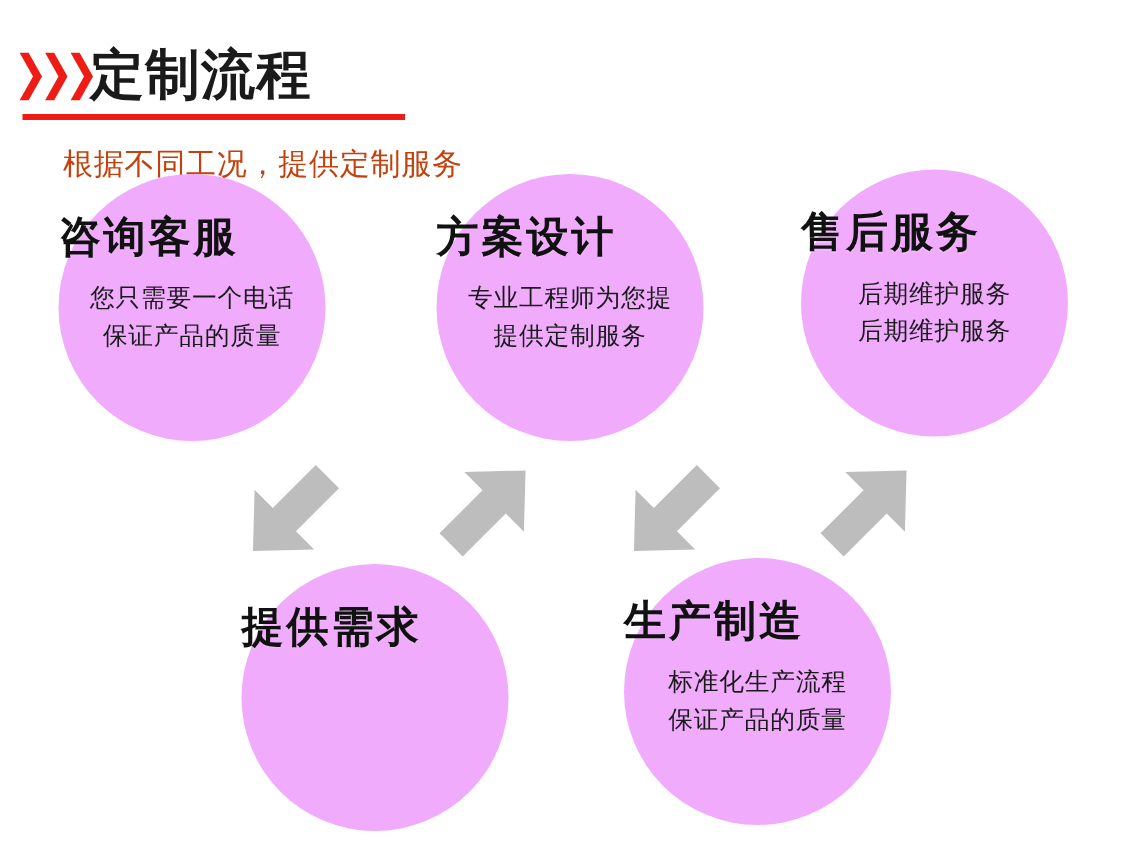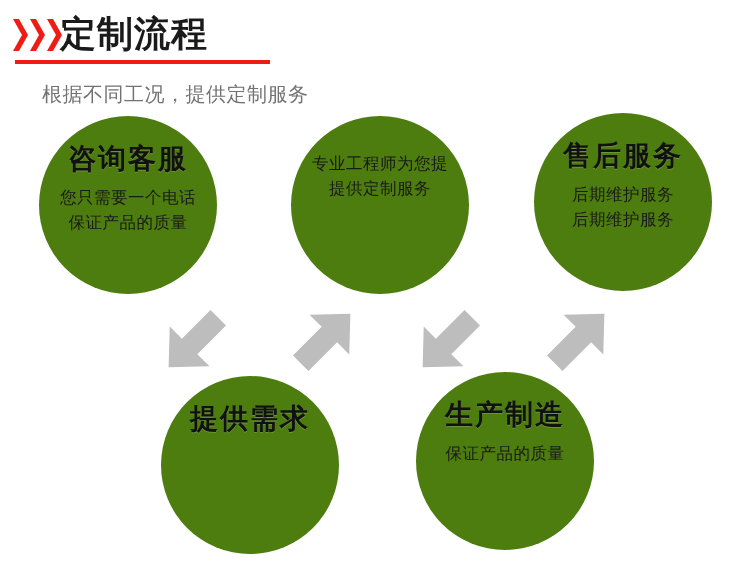--- a/index.html
+++ b/index.html
@@ -13,21 +13,21 @@
     height: 576px;
     background: #ffffff;
     overflow: hidden;
     font-family: "Liberation Sans", "DejaVu Sans", sans-serif;
   }
 
   
   .header {
     position: absolute;
     left: 0;
-    top: 0;
+    top: 16px;
     width: 608px;
     height: 115px;
   }
   .chevrons {
     position: absolute;
     left: 13px;
     top: 19px;
     display: flex;
     gap: 2px;
   }
@@ -52,53 +52,52 @@
     top: 60px;
     width: 255px;
     height: 4px;
     background: #ee1c15;
   }
   .subtitle {
     position: absolute;
     left: 42px;
     top: 80px;
     font-size: 20px;
-    color: #737373;
+    color: #c2410c;
     letter-spacing: 0.5px;
     line-height: 28px;
     white-space: nowrap;
   }
 
   
   .circle {
     position: absolute;
     width: 178px;
     height: 178px;
     border-radius: 50%;
-    background: #4d7c0f;
+    background: #f0abfc;
     display: flex;
     flex-direction: column;
-    align-items: center;
     justify-content: flex-start;
     box-sizing: border-box;
     padding-top: 26px;
   }
   .circle-title {
     font-family: "Liberation Serif", "DejaVu Serif", serif;
     font-size: 28px;
     font-weight: bold;
     color: #111111;
     letter-spacing: 2px;
     line-height: 34px;
     white-space: nowrap;
     text-shadow: 0 1px 0 rgba(255,255,255,0.18);
   }
   .circle-desc {
     margin-top: 10px;
-    font-family: Liberation Mono, monospace;
+    font-family: Liberation Serif, serif;
     font-size: 16.5px;
     color: #1a1a1a;
     line-height: 25px;
     text-align: center;
     letter-spacing: 0.5px;
     white-space: nowrap;
   }
 
   
   #circle-1 { left:  39px; top: 116px; }
@@ -144,20 +143,21 @@
 
   <div class="circle" id="circle-1">
     <div class="circle-title">咨询客服</div>
     <div class="circle-desc">
       <div>您只需要一个电话</div>
       <div>保证产品的质量</div>
     </div>
   </div>
 
   <div class="circle" id="circle-2">
+    <div class="circle-title">方案设计</div>
     <div class="circle-desc">
       <div>专业工程师为您提</div>
       <div>提供定制服务</div>
     </div>
   </div>
 
   <div class="circle" id="circle-3">
     <div class="circle-title">售后服务</div>
     <div class="circle-desc">
       <div>后期维护服务</div>
@@ -165,20 +165,21 @@
     </div>
   </div>
 
   <div class="circle" id="circle-4">
     <div class="circle-title">提供需求</div>
   </div>
 
   <div class="circle" id="circle-5">
     <div class="circle-title">生产制造</div>
     <div class="circle-desc">
+      <div>标准化生产流程</div>
       <div>保证产品的质量</div>
     </div>
   </div>
 
   <svg class="arrow" id="arrow-1" viewBox="0 0 100 100">
     <g transform="rotate(45 50 50)">
       <polygon points="36,6 64,6 64,58 86,58 50,96 14,58 36,58" fill="#bdbdbd"></polygon>
     </g>
   </svg>
 

